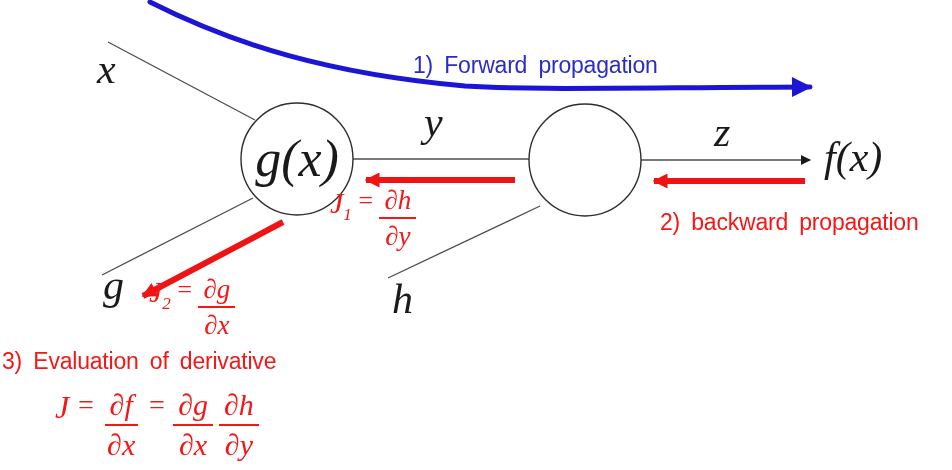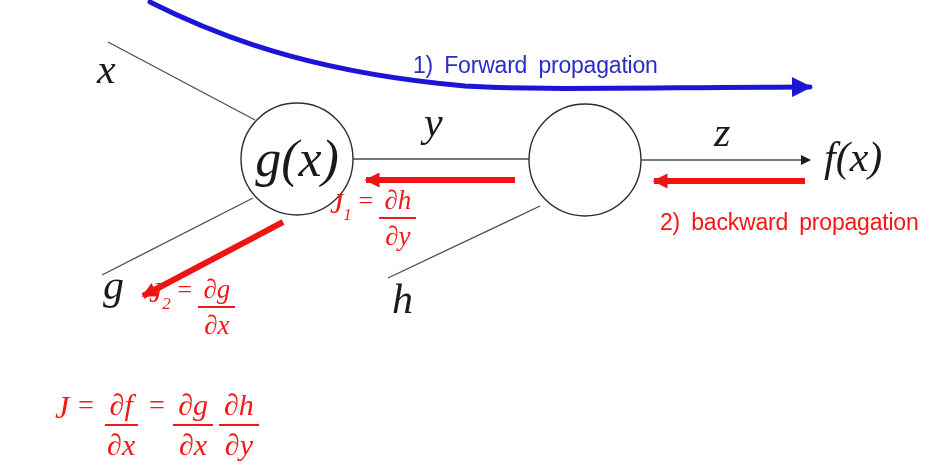--- a/index.html
+++ b/index.html
@@ -88,20 +88,21 @@
   <span class="ov math var-label" style="left:424px;top:101px;">y</span>
   <span class="ov math var-label" style="left:714px;top:111px;">z</span>
   <span class="ov math var-label" style="left:824px;top:136px;">f(x)</span>
   <span class="ov math var-label" style="left:103px;top:264px;">g</span>
   <span class="ov math var-label" style="left:392px;top:278px;">h</span>
 
   <div class="ov node-label" style="left:241px;top:103px;">g(x)</div>
 
   <span class="ov caption blue" style="left:413px;top:54px;">1) Forward propagation</span>
   <span class="ov caption red" style="left:660px;top:211px;">2) backward propagation</span>
+  <span class="ov caption red" style="left:2px;top:350px;">3) Evaluation of derivative</span>
 
   <div class="eq" style="left:330px;top:186px;">
     <span class="lhs"><span>J</span><sub>1</sub></span>
     <span class="op">=</span>
     <span class="frac">
       <span class="num">∂h</span>
       <span class="den">∂y</span>
     </span>
   </div>
 

